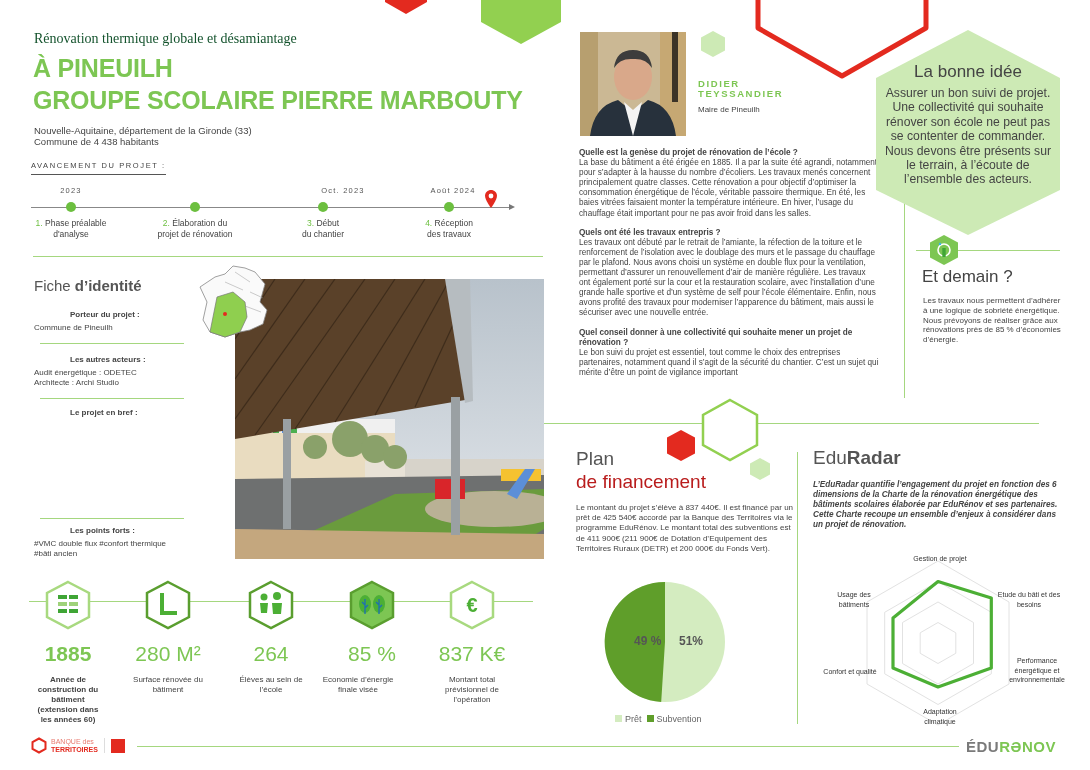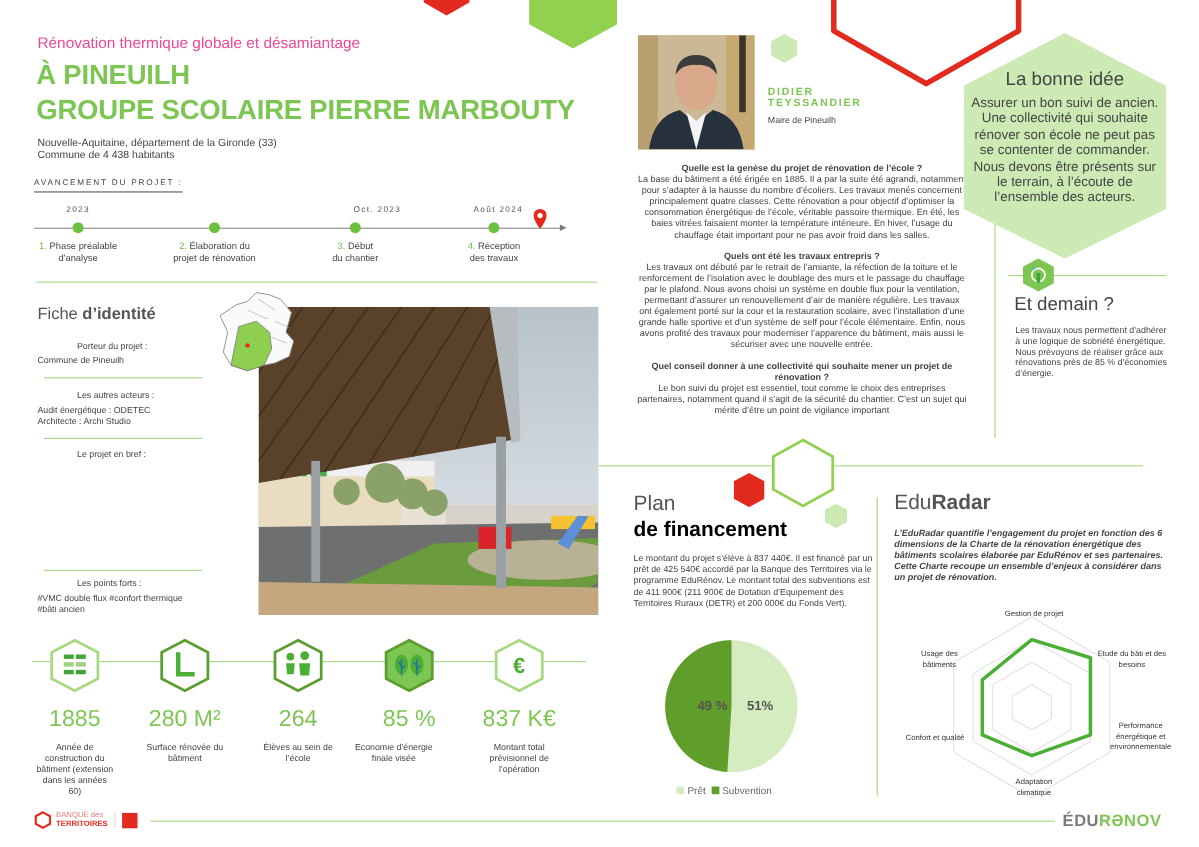--- a/index.html
+++ b/index.html
@@ -3,72 +3,72 @@
 <meta charset="utf-8">
 <style>
   * { box-sizing: border-box; margin: 0; padding: 0; }
   html, body { width: 1090px; height: 770px; background: #ffffff; overflow: hidden; }
   body { position: relative; font-family: "Liberation Sans", sans-serif; color: #444; }
   .abs { position: absolute; }
   .hline { position: absolute; height: 1px; background: #a5d77f; }
   .vline { position: absolute; width: 1px; background: #a5d77f; }
 
   
-  .subtitle { left: 34px; top: 31px; font-size: 14px; color: #ec4899; }
+  .subtitle { left: 34px; top: 31px; font-size: 14px; color: #14532d; font-family: Liberation Serif, serif; }
   .title { left: 33px; top: 52px; font-size: 25px; line-height: 32px; font-weight: bold; color: #7dc653; letter-spacing: -0.2px; }
   .loc { left: 34px; top: 125px; font-size: 9.5px; line-height: 11px; color: #444; }
   .avancement { left: 31px; top: 161px; font-size: 7.5px; letter-spacing: 1.6px; color: #444; padding-bottom: 4px; border-bottom: 1px solid #555; }
 
   
   .tl-line { left: 31px; top: 207px; width: 480px; height: 1px; background: #888; }
   .tl-arrow { left: 509px; top: 204px; width: 0; height: 0; border-left: 6px solid #777; border-top: 3px solid transparent; border-bottom: 3px solid transparent; }
   .tl-dot { width: 10px; height: 10px; border-radius: 50%; background: #6cbf3f; top: 202px; }
   .tl-date { top: 186px; font-size: 7.5px; letter-spacing: 1.2px; color: #555; text-align: center; width: 100px; }
   .tl-label { top: 218px; font-size: 8.5px; line-height: 11px; color: #444; text-align: center; width: 120px; }
   .tl-label .num { color: #6cbf3f; }
   .pin { left: 485px; top: 190px; width: 12px; height: 18px; }
 
   
   .fiche-title { left: 34px; top: 277px; font-size: 15px; color: #555; }
   .fiche-title b { color: #555; }
   .fiche { left: 34px; font-size: 8px; line-height: 10px; color: #444; }
-  .fiche .h { font-weight: normal; color: #444; margin-bottom: 3px; padding-left: 36px; }
+  .fiche .h { font-weight: bold; color: #444; margin-bottom: 3px; padding-left: 36px; }
   .bullets { list-style: none; }
   .bullets li { position: relative; padding-left: 12px; margin-bottom: 5px; }
   .bullets li:before { content: "•"; position: absolute; left: 0; top: 0; color: #666; }
 
   
   .photo { left: 235px; top: 279px; width: 309px; height: 280px; overflow: hidden; background: #cfd6dc; }
 
   
   .stat-line { top: 601px; left: 29px; width: 504px; }
   .stat { top: 580px; width: 100px; text-align: center; }
   .stat .hex { margin: 0 auto; width: 46px; height: 50px; display: block; }
   .stat .val { margin-top: 12px; font-size: 21px; color: #7dc653; }
   .stat .lbl { margin-top: 9px; font-size: 8px; line-height: 10px; color: #444; }
 
   
   .portrait { left: 580px; top: 32px; width: 106px; height: 104px; overflow: hidden; background: #c9b58a; }
   .person-name { left: 698px; top: 79px; font-size: 9.5px; line-height: 10px; font-weight: bold; letter-spacing: 1.6px; color: #7dc653; }
   .person-role { left: 698px; top: 105px; font-size: 8px; color: #444; }
-  .interview { left: 579px; top: 148px; width: 300px; font-size: 8.2px; line-height: 10.1px; color: #444; text-align: center; }
+  .interview { left: 579px; top: 148px; width: 300px; font-size: 8.2px; line-height: 10.1px; color: #444; }
   .interview .q { font-weight: bold; }
   .interview p { margin-bottom: 9px; }
 
   
   .bonne { left: 876px; top: 30px; width: 184px; height: 205px; }
   .bonne-title { left: 876px; top: 62px; width: 184px; text-align: center; font-size: 17px; color: #444; }
   .bonne-text { left: 882px; top: 86px; width: 172px; text-align: center; font-size: 12.2px; line-height: 14.4px; color: #444; }
 
   .demain-title { left: 922px; top: 267px; font-size: 17px; color: #444; }
   .demain-text { left: 923px; top: 296px; width: 140px; font-size: 8px; line-height: 9.8px; color: #444; }
 
   
   .plan-title { left: 576px; top: 447px; font-size: 19px; line-height: 23px; color: #555; }
-  .plan-title b { font-weight: bold; color: #000000; }
+  .plan-title b { font-weight: normal; color: #b91c1c; }
   .plan-text { left: 576px; top: 503px; width: 220px; font-size: 8px; line-height: 10.2px; color: #444; }
   .pie { left: 604px; top: 581px; width: 122px; height: 122px; }
   .legend { left: 615px; top: 714px; font-size: 9px; color: #666; }
   .legend .sw { display: inline-block; width: 7px; height: 7px; margin-right: 3px; vertical-align: 0px; }
 
   
   .radar-title { left: 813px; top: 447px; font-size: 19px; color: #555; }
   .radar-title b { color: #555; }
   .radar-text { left: 813px; top: 480px; width: 250px; font-size: 8.2px; line-height: 10px; color: #444; font-style: italic; font-weight: bold; }
   .radar { left: 800px; top: 550px; width: 290px; height: 180px; }
@@ -226,21 +226,21 @@
 
 <svg class="abs" style="left:195px;top:262px;" width="90" height="85" viewBox="0 0 90 85">
   <path d="M5 25 L20 15 L30 12 L38 4 L50 6 L60 10 L70 22 L65 40 L72 48 L68 62 L55 68 L45 70 L30 75 L15 70 L8 58 L12 40 Z" fill="#fafafa" stroke="#888" stroke-width="0.8"></path>
   <path d="M22 35 L38 30 L50 40 L52 55 L45 70 L30 75 L15 70 L18 55 Z" fill="#8fcf4f" stroke="#777" stroke-width="0.7"></path>
   <circle cx="30" cy="52" r="2" fill="#e32a1f"></circle>
   <path d="M40 10 L55 20 M30 20 L48 28 M55 30 L68 36 M50 44 L66 50" stroke="#999" stroke-width="0.5" fill="none"></path>
 </svg>
 
 <div class="hline stat-line"></div>
 
-<div class="abs stat" style="left:18px;">
+<div class="abs stat" style="left:18px;font-weight:bold;">
   <svg class="hex" viewBox="0 0 46 50">
     <polygon points="23,2 44,13 44,37 23,48 2,37 2,13" fill="#fff" stroke="#a8d97f" stroke-width="2.5"></polygon>
     <g fill="#3fa535">
         <rect x="13" y="15" width="9" height="4"></rect>
         <rect x="24" y="15" width="9" height="4"></rect>
         <rect x="24" y="22" width="9" height="4" fill="#9fd27a"></rect>
         <rect x="13" y="22" width="9" height="4" fill="#9fd27a"></rect>
         <rect x="13" y="29" width="9" height="4"></rect>
         <rect x="24" y="29" width="9" height="4"></rect>
       </g>
@@ -329,21 +329,21 @@
   <p><span class="q" style="display:block;">Quels ont été les travaux entrepris ?</span><span>Les travaux ont débuté par le retrait de l’amiante, la réfection de la toiture et le renforcement de l’isolation avec le doublage des murs et le passage du chauffage par le plafond. Nous avons choisi un système en double flux pour la ventilation, permettant d’assurer un renouvellement d’air de manière régulière. Les travaux ont également porté sur la cour et la restauration scolaire, avec l’installation d’une grande halle sportive et d’un système de self pour l’école élémentaire. Enfin, nous avons profité des travaux pour moderniser l’apparence du bâtiment, mais aussi le sécuriser avec une nouvelle entrée.</span></p>
   <p><span class="q" style="display:block;">Quel conseil donner à une collectivité qui souhaite mener un projet de rénovation ?</span><span>Le bon suivi du projet est essentiel, tout comme le choix des entreprises partenaires, notamment quand il s’agit de la sécurité du chantier. C’est un sujet qui mérite d’être un point de vigilance important</span></p>
 </div>
 
 <div class="vline" style="left:904px;top:203px;height:195px;"></div>
 
 <svg class="abs bonne" viewBox="0 0 184 205">
   <polygon points="92,0 184,48 184,160 92,205 0,160 0,48" fill="#cdeab5" stroke-linejoin="round"></polygon>
 </svg>
 <div class="abs bonne-title">La bonne idée</div>
-<div class="abs bonne-text">Assurer un bon suivi de ancien. Une collectivité qui souhaite rénover son école ne peut pas se contenter de commander. Nous devons être présents sur le terrain, à l’écoute de l’ensemble des acteurs.</div>
+<div class="abs bonne-text">Assurer un bon suivi de projet. Une collectivité qui souhaite rénover son école ne peut pas se contenter de commander. Nous devons être présents sur le terrain, à l’écoute de l’ensemble des acteurs.</div>
 
 <div class="hline" style="left:916px;top:250px;width:144px;"></div>
 <svg class="abs" style="left:929px;top:234px;" width="30" height="32" viewBox="0 0 30 32">
   <polygon points="15,1 29,8.5 29,23.5 15,31 1,23.5 1,8.5" fill="#7dc653"></polygon>
   <circle cx="15" cy="16" r="6" fill="none" stroke="#fff" stroke-width="1.6"></circle>
   <rect x="13.3" y="14" width="3.4" height="9" fill="#3fa535"></rect>
   <circle cx="11" cy="10" r="1.2" fill="#39b4e6"></circle>
 </svg>
 <div class="abs demain-title">Et demain ?</div>
 <div class="abs demain-text">Les travaux nous permettent d’adhérer à une logique de sobriété énergétique. Nous prévoyons de réaliser grâce aux rénovations près de 85 % d’économies d’énergie.</div>

